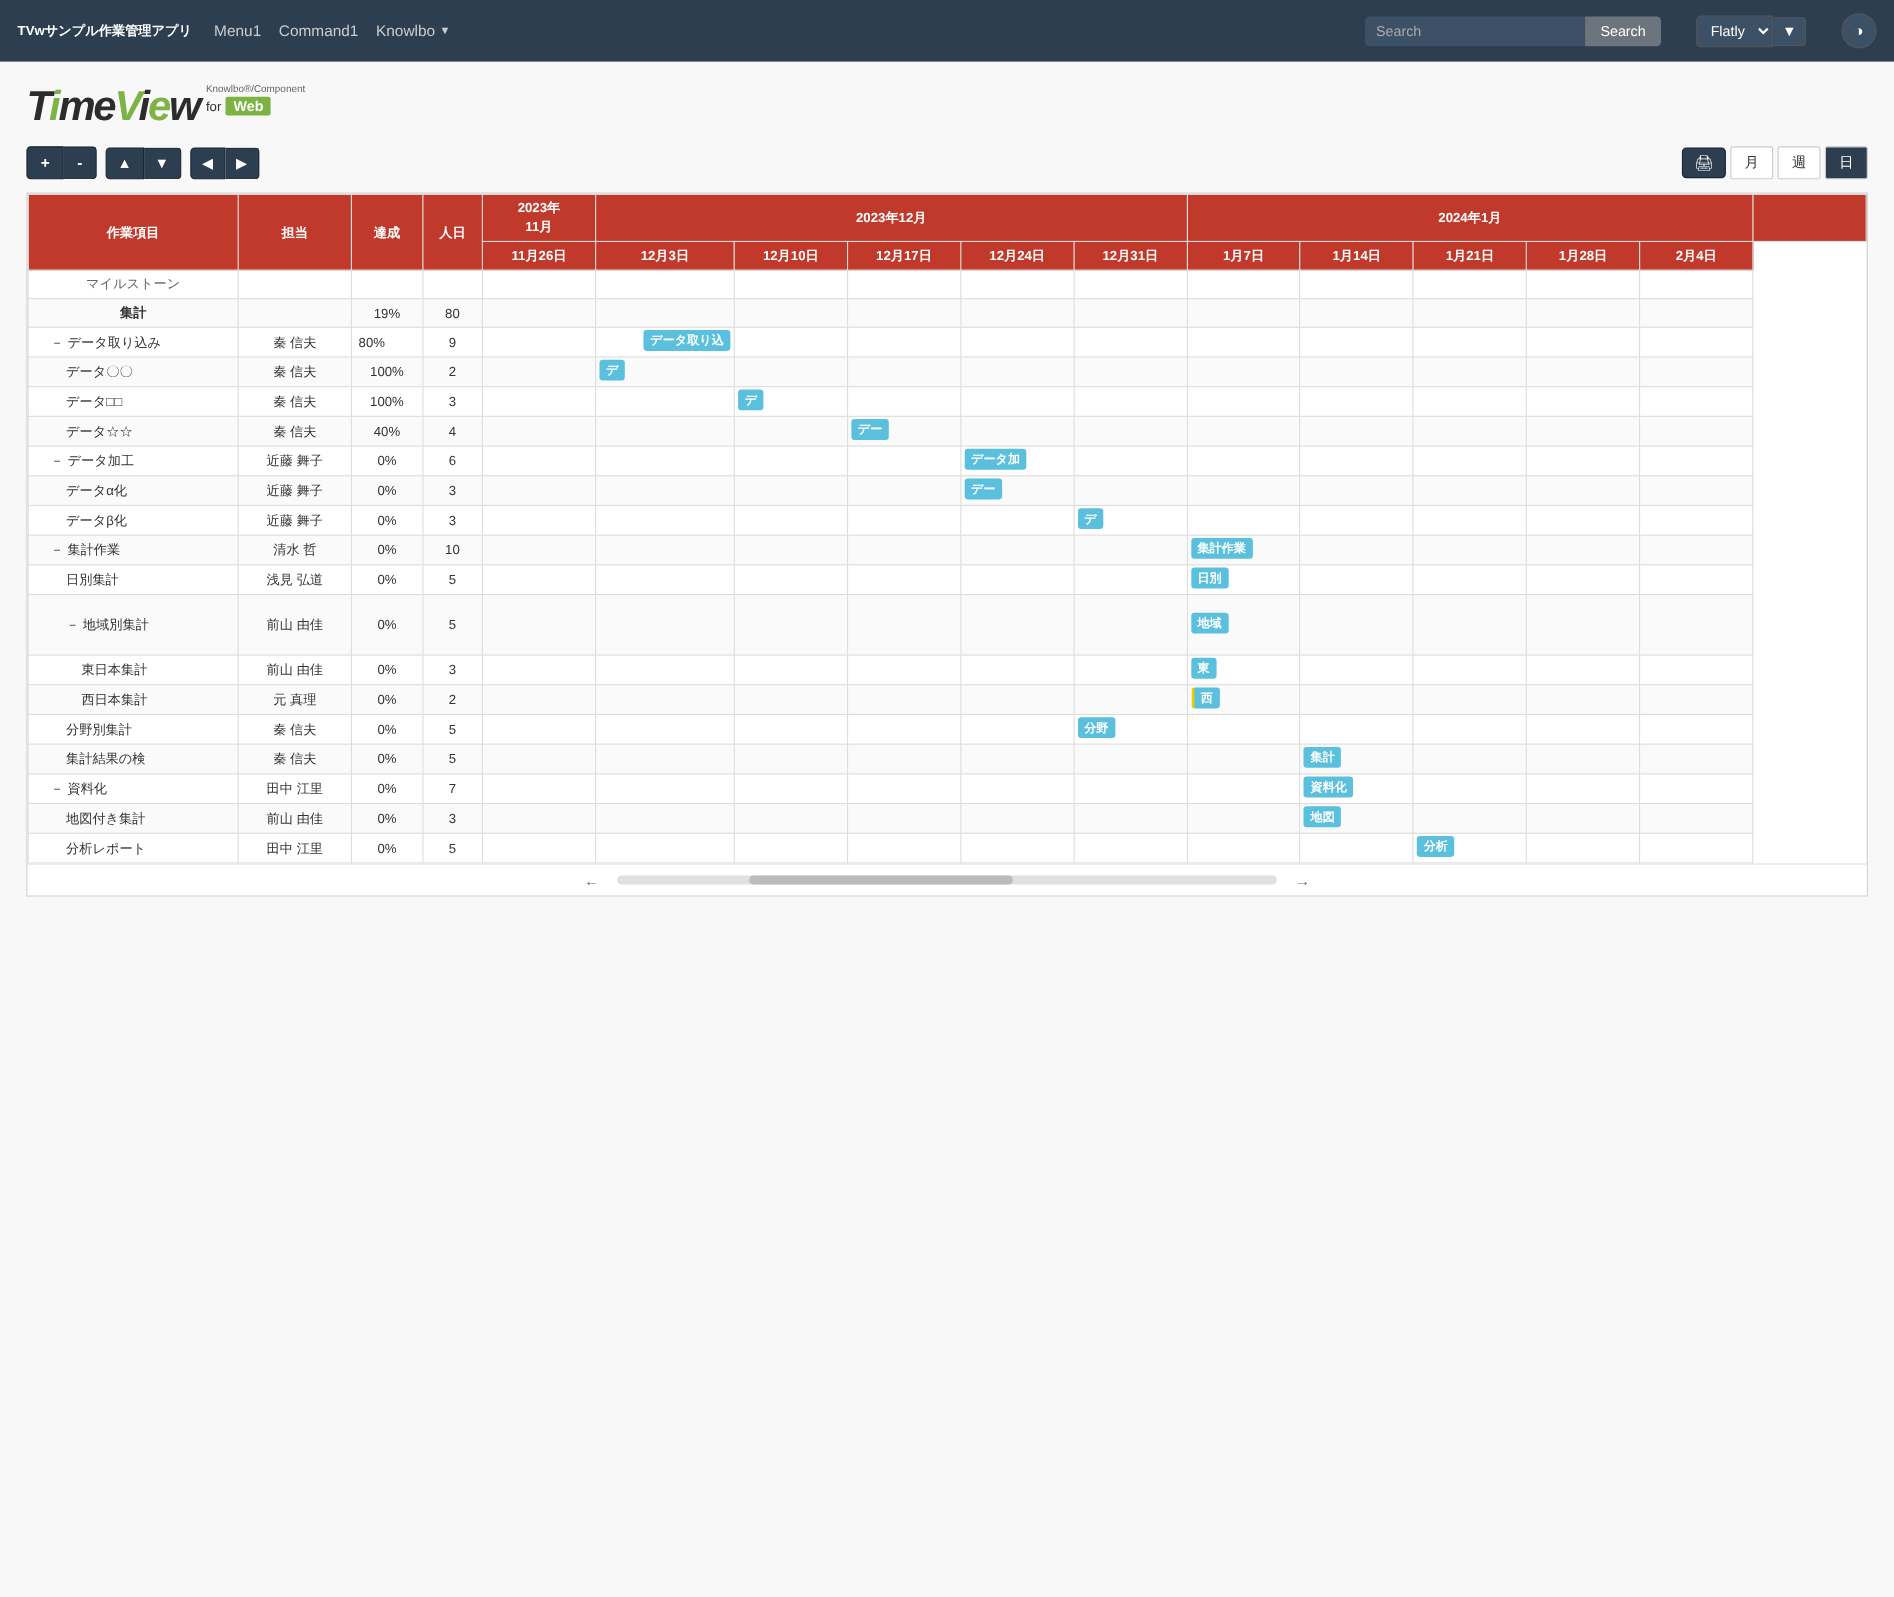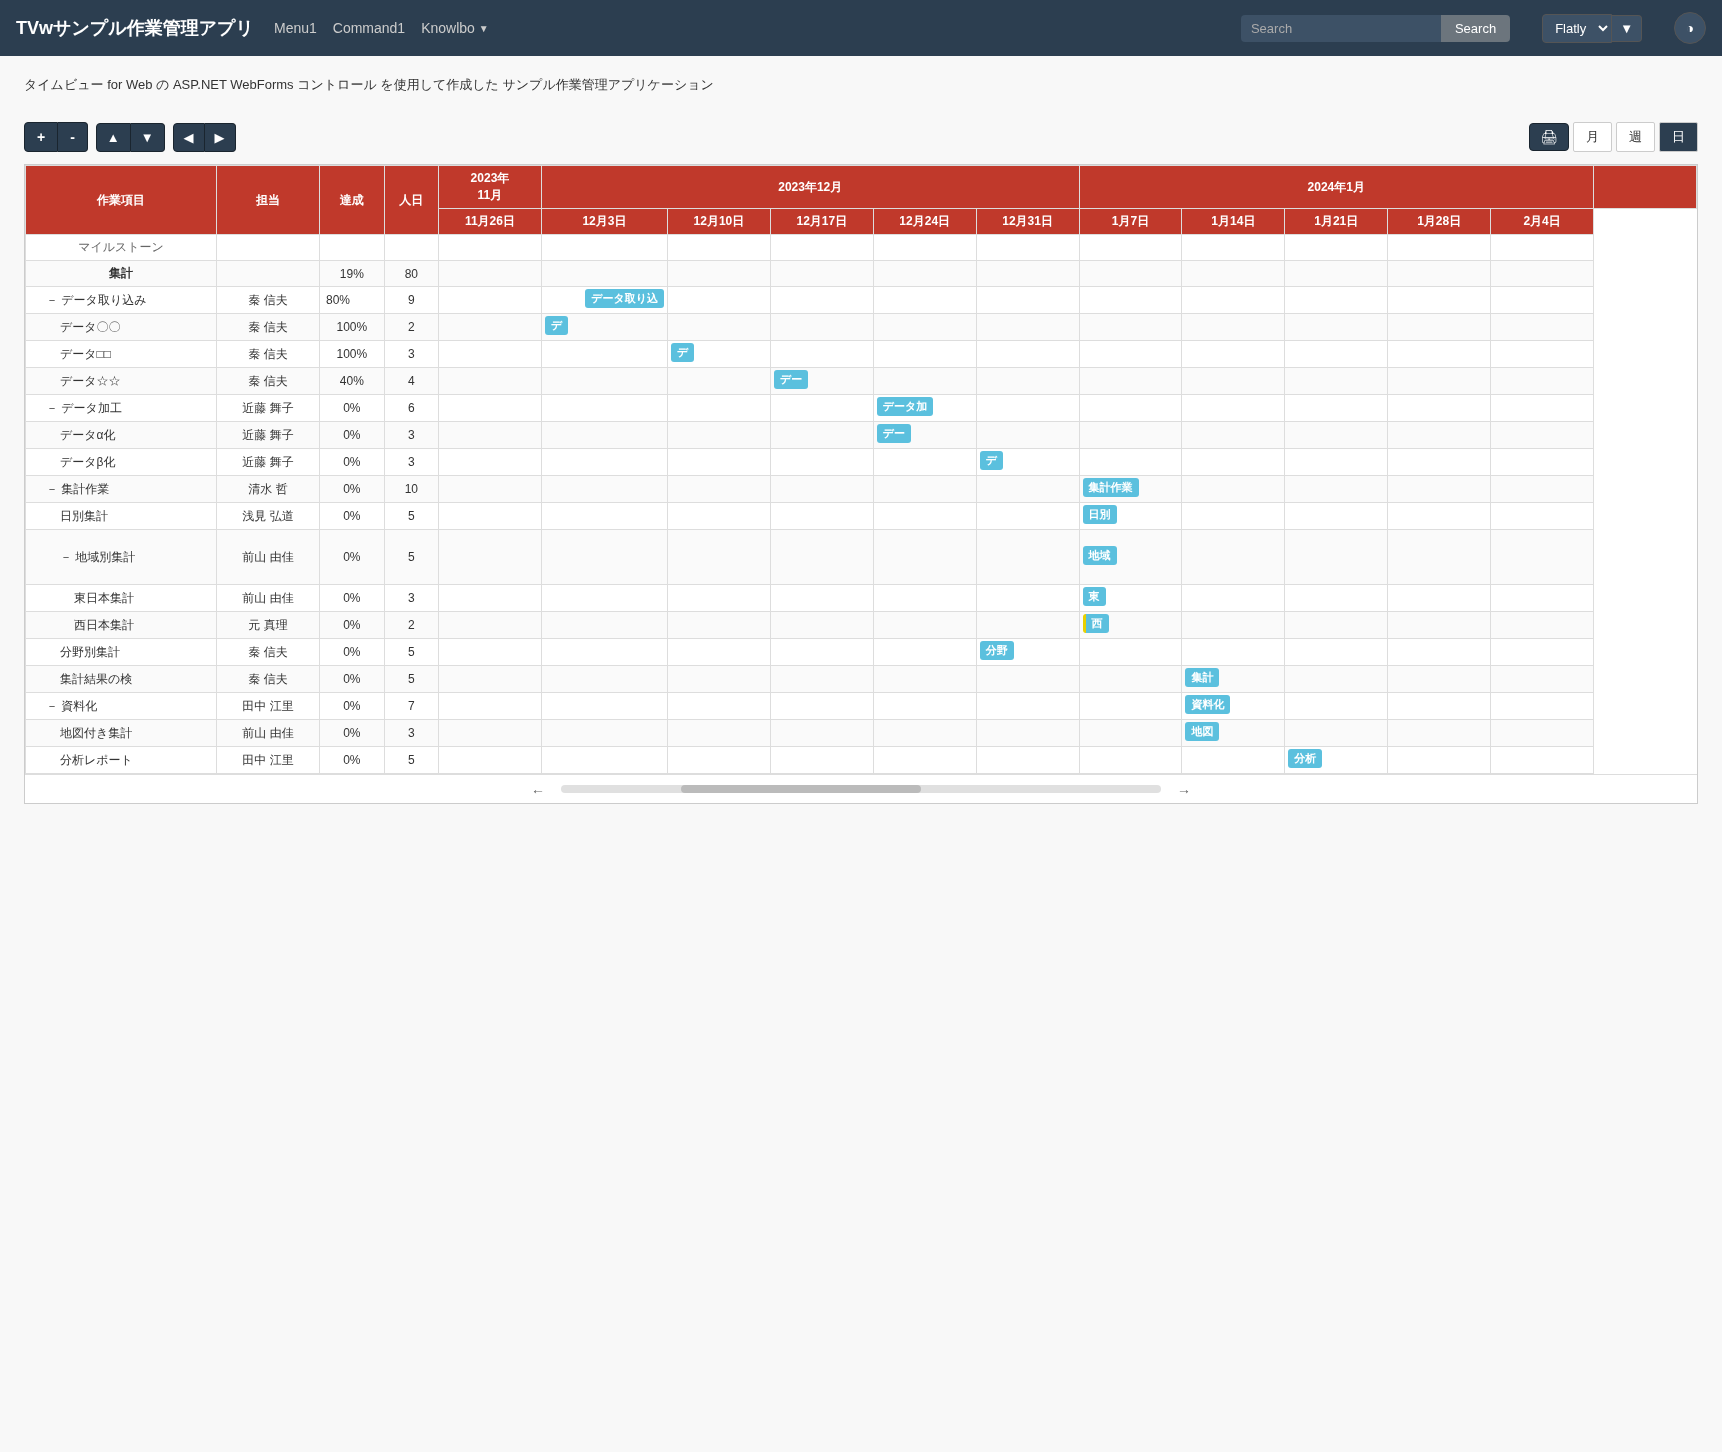--- a/index.html
+++ b/index.html
@@ -8,21 +8,21 @@
     
     .navbar {
       background: #2c3e50;
       color: #fff;
       display: flex;
       align-items: center;
       padding: 0 16px;
       height: 56px;
       gap: 20px;
     }
-    .navbar-brand { font-size: 18px; font-weight: bold; color: #fff; white-space: nowrap; }
+    .navbar-brand { font-size: 12px; font-weight: bold; color: #fff; white-space: nowrap; }
     .navbar-menu { display: flex; gap: 16px; align-items: center; }
     .navbar-menu a { color: #ccc; text-decoration: none; font-size: 14px; }
     .navbar-dropdown { display: flex; align-items: center; gap: 4px; color: #ccc; cursor: pointer; font-size: 14px; }
     .navbar-dropdown .caret { font-size: 10px; }
     .navbar-search { display: flex; margin-left: auto; gap: 0; }
     .navbar-search input {
       width: 200px; padding: 6px 10px; border: none; border-radius: 4px 0 0 4px;
       font-size: 13px; outline: none; background: #3d5166; color: #fff;
     }
     .navbar-search input::placeholder { color: #aaa; }
@@ -168,21 +168,32 @@
     <span class="navbar-theme-caret">▼</span>
   </div>
   <div class="navbar-contrast">
     <span>◑</span>
   </div>
 </nav>
 
 <div class="main-content">
 
   <div class="logo-area">
-    <p class="subtitle">タイムビュー for Web の ASP.NET WebForms コントロール を使用して作成した サンプル作業管理アプリケーション</p>
+    <div class="logo-img">
+      <div style="display:flex;align-items:flex-start;">
+        <span style="font-size:38px;font-weight:900;color:#2c2c2c;font-style:italic;letter-spacing:-2px;">T<span style="color:#7cb342;">i</span>me<span style="color:#7cb342;">V</span>i<span style="color:#7cb342;">e</span>w</span>
+        <div style="margin-left:6px;display:flex;flex-direction:column;align-items:flex-start;">
+          <span style="font-size:9px;color:#666;">Knowlbo®/Component</span>
+          <div style="display:flex;align-items:center;gap:4px;margin-top:2px;">
+            <span style="font-size:12px;color:#333;">for</span>
+            <span style="background:#7cb342;color:#fff;font-size:13px;font-weight:bold;padding:1px 7px;border-radius:2px;">Web</span>
+          </div>
+        </div>
+      </div>
+    </div>
   </div>
 
   <div class="toolbar">
     <div class="btn-group">
       <button class="btn-toolbar">+</button>
       <button class="btn-toolbar">-</button>
     </div>
     <div class="btn-group-nav">
       <button class="btn-nav">▲</button>
       <button class="btn-nav">▼</button>

